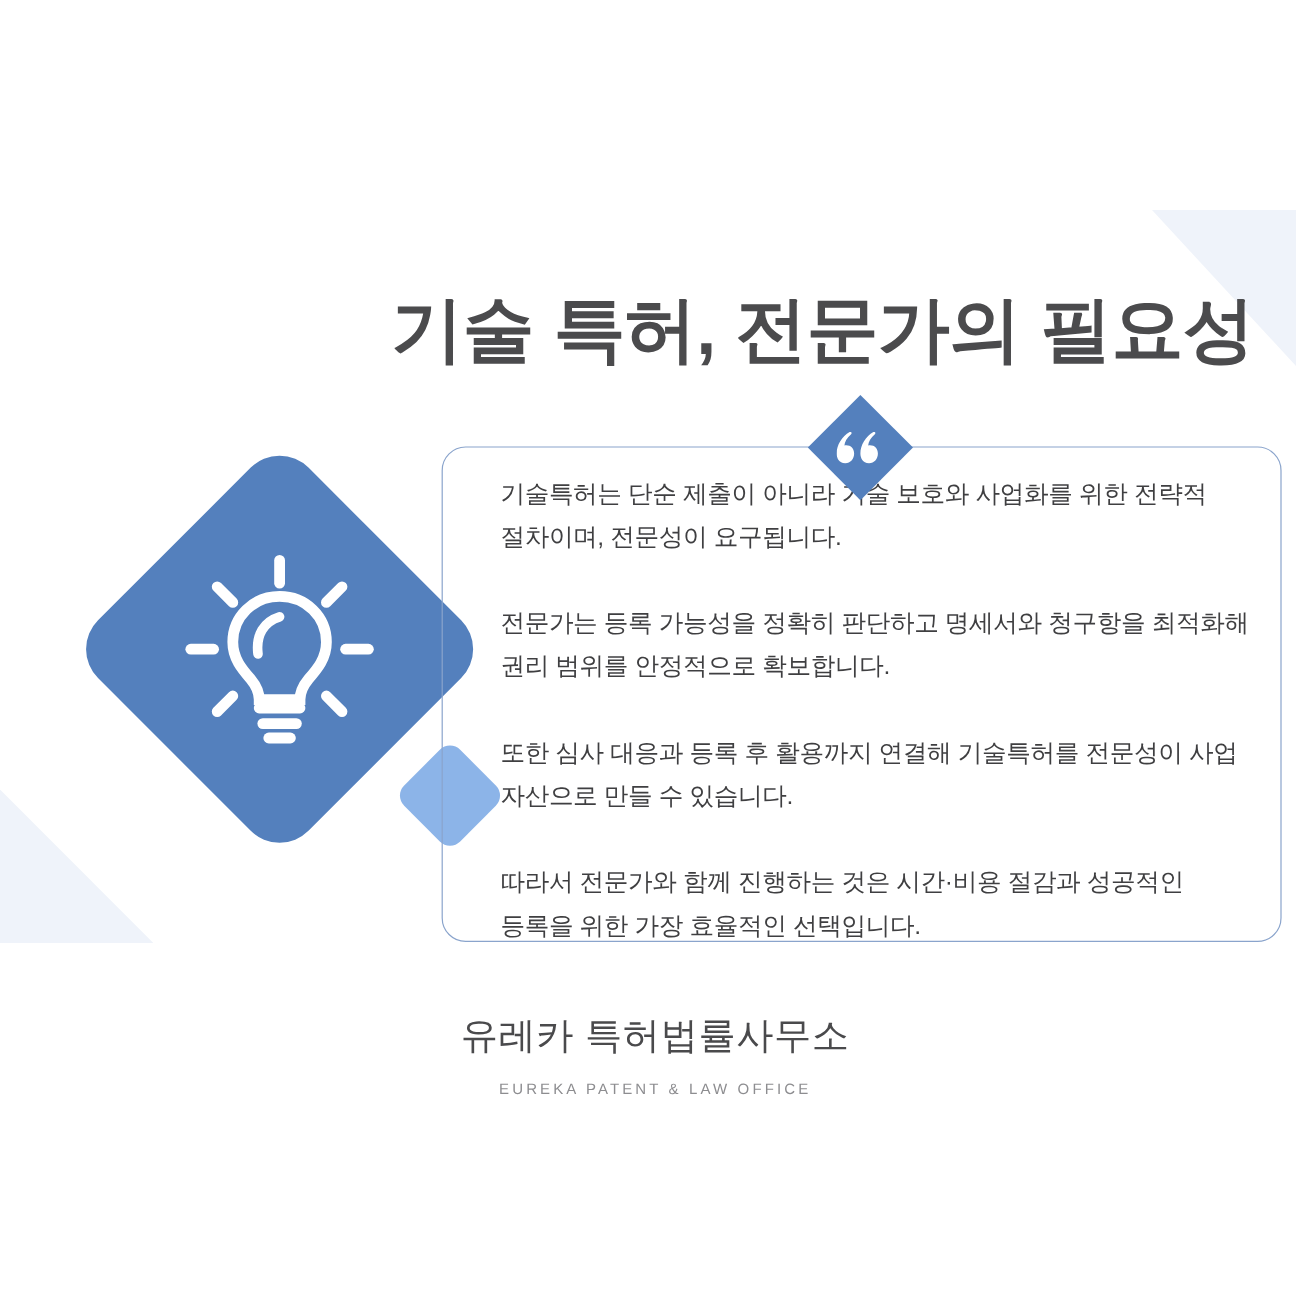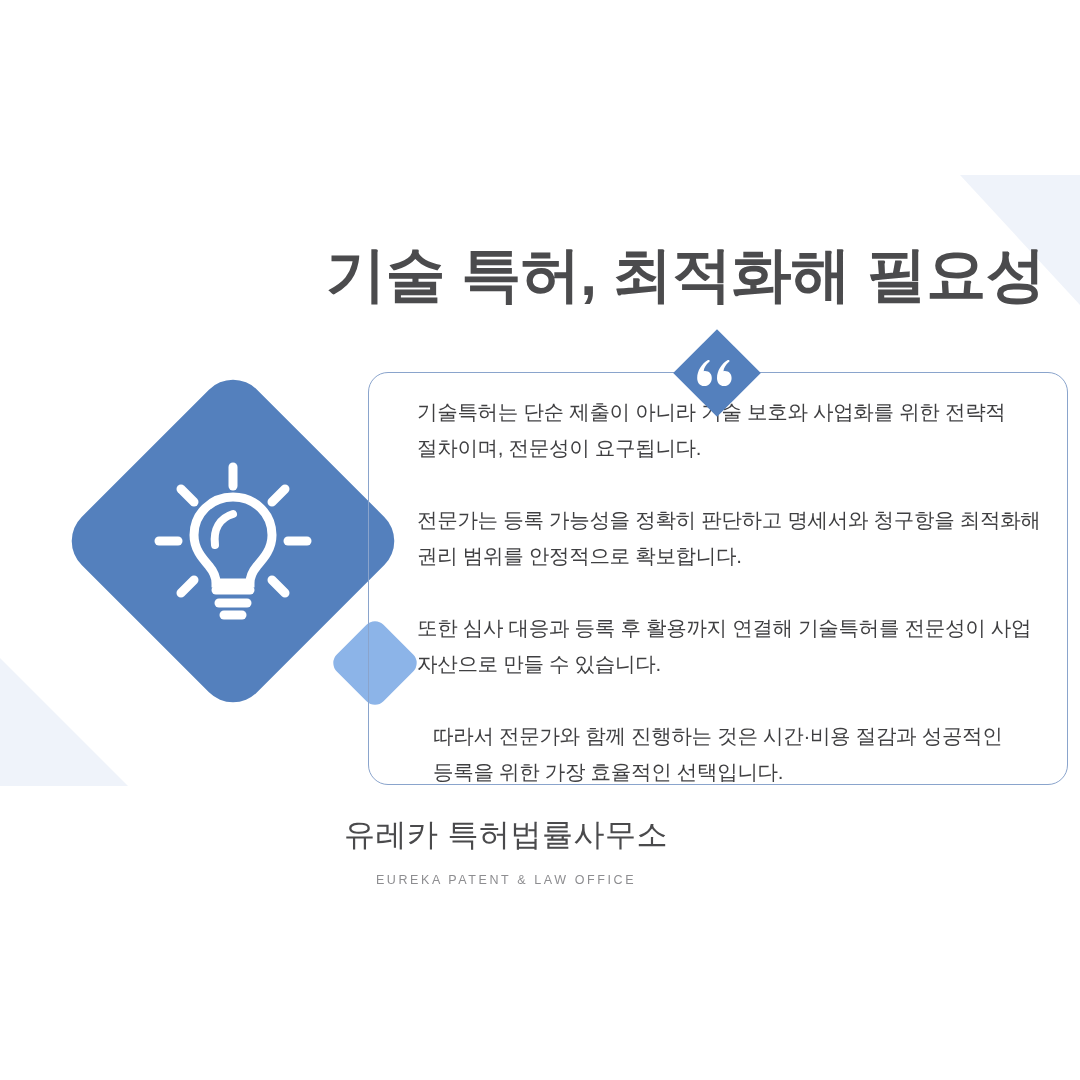--- a/index.html
+++ b/index.html
@@ -138,29 +138,30 @@
     z-index: 3;
   }
   .para {
     font-size: 20.5px;
     line-height: 36px;
     color: #3f3f41;
     letter-spacing: -0.3px;
     margin: 0 0 36px 0;
     word-break: keep-all;
   }
-  .para:last-child { margin-bottom: 0; margin-left: 16px; }
+  .para:last-child { margin-bottom: 0; }
 
   
   .footer {
     position: absolute;
     left: 0;
-    top: 816px;
+    top: 844px;
     width: 1012px;
     text-align: center;
+    padding-left: 40px;
   }
   .footer-ko {
     font-size: 31px;
     font-weight: 500;
     color: #4a4a4c;
     letter-spacing: 0.5px;
     line-height: 1.25;
   }
   .footer-en {
     margin-top: 18px;
@@ -171,21 +172,21 @@
   }
 </style>
 </head>
 <body>
 
 <div id="slide">
 
   <div class="bg-tri-tr"></div>
   <div class="bg-tri-bl"></div>
 
-  <div class="title">기술 특허,  최적화해 필요성</div>
+  <div class="title">기술 특허,  전문가의 필요성</div>
 
   <div class="diamond-wrap">
     <div class="diamond-shape"></div>
     <div class="bulb-icon">
       <svg viewBox="0 0 160 160" width="160" height="160" aria-hidden="true">
         <g stroke="#ffffff" stroke-width="9" stroke-linecap="round" fill="none">
 
           <line x1="80" y1="6" x2="80" y2="25"></line>
           <line x1="28" y1="28" x2="41" y2="41"></line>
           <line x1="132" y1="28" x2="119" y2="41"></line>

